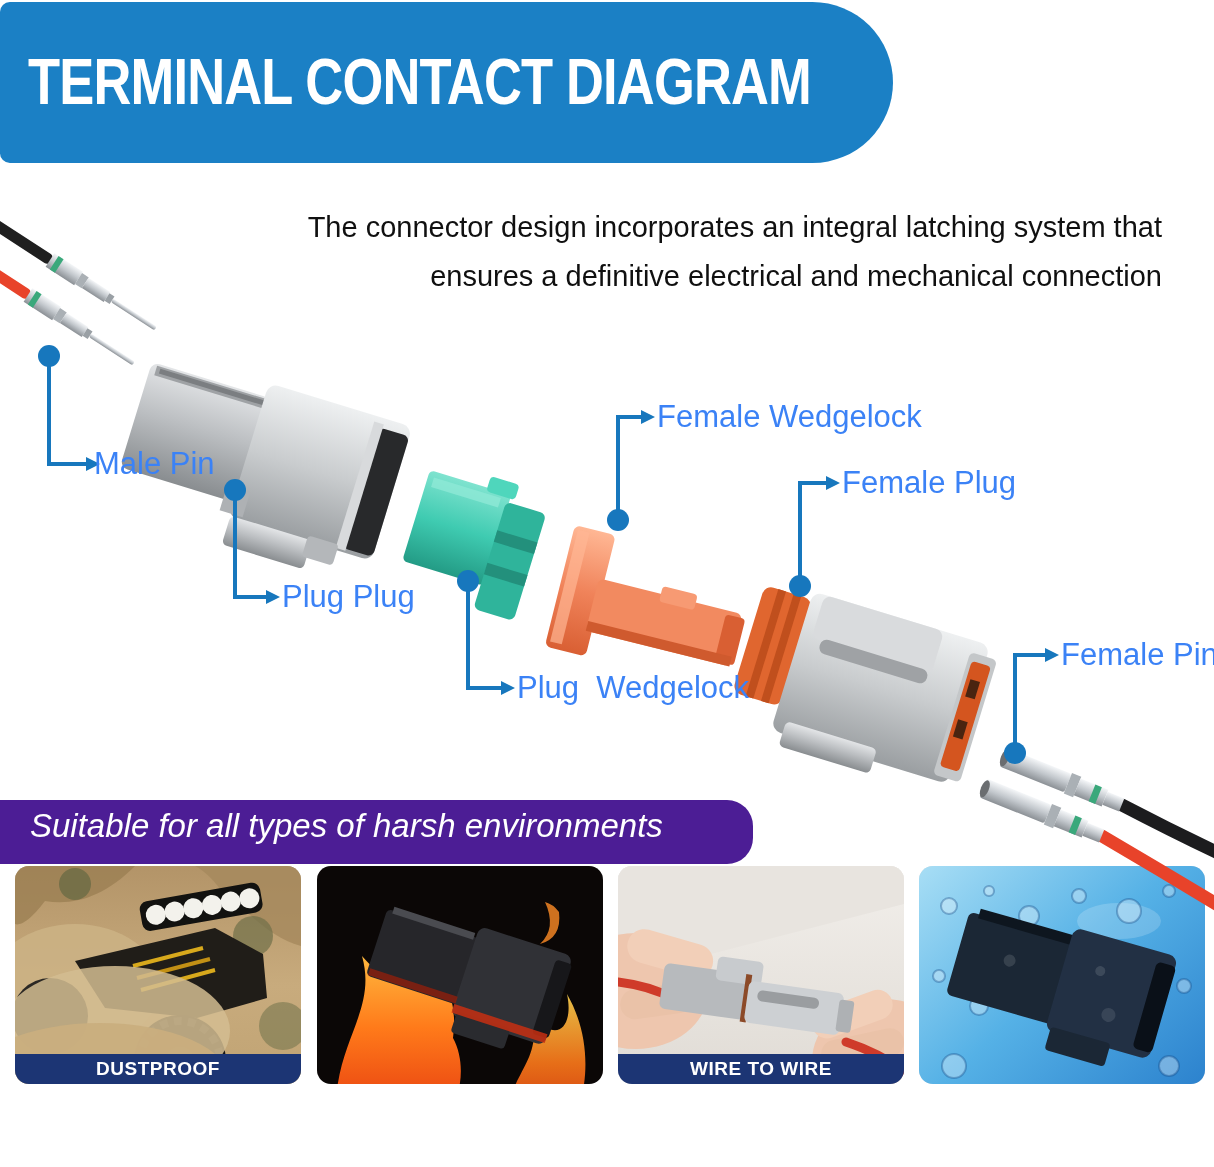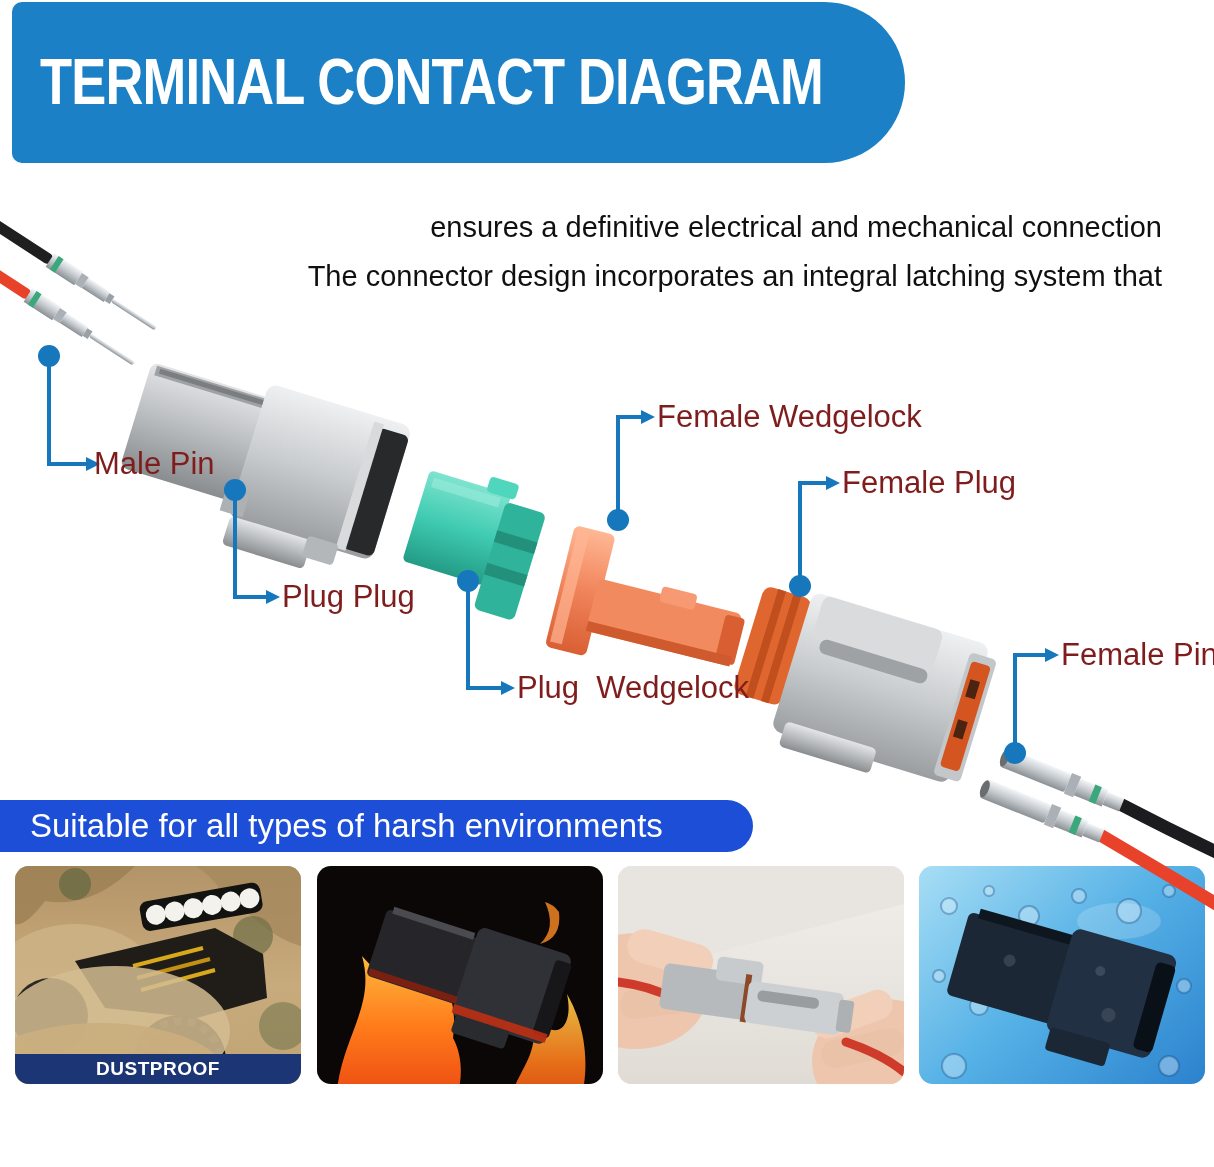--- a/index.html
+++ b/index.html
@@ -1,61 +1,61 @@
 <!DOCTYPE html>
 <html><head>
 <meta charset="utf-8">
 <style>
   html,body{margin:0;padding:0;background:#ffffff;}
   body{width:1214px;height:1167px;position:relative;overflow:hidden;
        font-family:"Liberation Sans", sans-serif;}
 
   
-  .banner-top{position:absolute;left:12px;top:2px;width:893px;height:161px;
+  .banner-top{position:absolute;left:0;top:2px;width:893px;height:161px;
     background:#1b80c5;border-radius:10px 82px 82px 10px;z-index:2;}
   .banner-top .title{position:absolute;left:28px;top:0;height:161px;line-height:161px;
     color:#ffffff;font-weight:700;font-size:64px;letter-spacing:-1px;
     transform:scaleX(.82);transform-origin:left center;white-space:nowrap;}
 
   
   .description{position:absolute;right:52px;top:203px;text-align:right;z-index:2;
     color:#101010;font-size:29px;line-height:49px;white-space:nowrap;}
 
   
   .diagram-svg{position:absolute;left:0;top:0;width:1214px;height:1167px;
     z-index:5;pointer-events:none;}
 
-  .plabel{position:absolute;z-index:6;color:#7f1d1d;font-size:31px;line-height:34px;
+  .plabel{position:absolute;z-index:6;color:#3b82f6;font-size:31px;line-height:34px;
     white-space:pre;}
 
   
-  .banner-env{position:absolute;left:0;top:800px;width:753px;height:52px;
-    background:#1d4ed8;border-radius:0 26px 26px 0;z-index:2;}
+  .banner-env{position:absolute;left:0;top:800px;width:753px;height:64px;
+    background:#4c1d95;border-radius:0 26px 26px 0;z-index:2;font-style:italic;}
   .banner-env .env-text{position:absolute;left:30px;top:0;height:52px;line-height:52px;
     color:#ffffff;font-size:33px;white-space:nowrap;}
 
   
   .tile{position:absolute;top:866px;width:286px;height:218px;border-radius:14px;
     overflow:hidden;z-index:1;background:#ddd;}
   .tile-1{left:15px;} .tile-2{left:317px;} .tile-3{left:618px;} .tile-4{left:919px;}
   .tile svg.photo{position:absolute;left:0;top:0;width:286px;height:266px;display:block;}
   .tile .caption{position:absolute;left:0;bottom:0;width:100%;height:30px;
     background:#1c3574;color:#ffffff;font-size:19px;font-weight:600;
     letter-spacing:.5px;text-align:center;line-height:30px;}
 </style>
 </head>
 <body>
 
 <div class="banner-top">
   <div class="title">TERMINAL CONTACT DIAGRAM</div>
 </div>
 
 <div class="description">
+  <div>The connector design incorporates an integral latching system that</div>
   <div>ensures a definitive electrical and mechanical connection</div>
-  <div>The connector design incorporates an integral latching system that</div>
 </div>
 
 <div class="banner-env">
   <div class="env-text">Suitable for all types of harsh environments</div>
 </div>
 
 <div class="tile tile-1">
   <svg class="photo" viewBox="0 0 286 266">
     <defs>
       <linearGradient id="tanG" x1="0" y1="0" x2="0" y2="1">
@@ -148,20 +148,21 @@
     <path d="M228,176 q36,12 58,30" stroke="#cf3b2a" stroke-width="9" fill="none" stroke-linecap="round"></path>
     <g transform="rotate(8 140 140)">
       <rect x="42" y="110" width="88" height="46" rx="6" fill="#b7babd"></rect>
       <rect x="94" y="96" width="46" height="24" rx="5" fill="#c8cbce"></rect>
       <rect x="124" y="110" width="6" height="48" fill="#8c4a28"></rect>
       <rect x="128" y="116" width="96" height="42" rx="6" fill="#cdd0d3"></rect>
       <rect x="138" y="124" width="62" height="11" rx="5" fill="#9a9da0"></rect>
       <rect x="220" y="122" width="15" height="32" rx="3" fill="#aeb1b4"></rect>
     </g>
   </svg>
+  <div class="caption">WIRE TO WIRE</div>
 </div>
 
 <div class="tile tile-4">
   <svg class="photo" viewBox="0 0 286 266">
     <defs>
       <linearGradient id="waterG" x1="0" y1="0" x2="1" y2="1">
         <stop offset="0" stop-color="#a8def5"></stop>
           <stop offset=".45" stop-color="#55b1e6"></stop>
           <stop offset="1" stop-color="#2479c9"></stop>
       </linearGradient>

